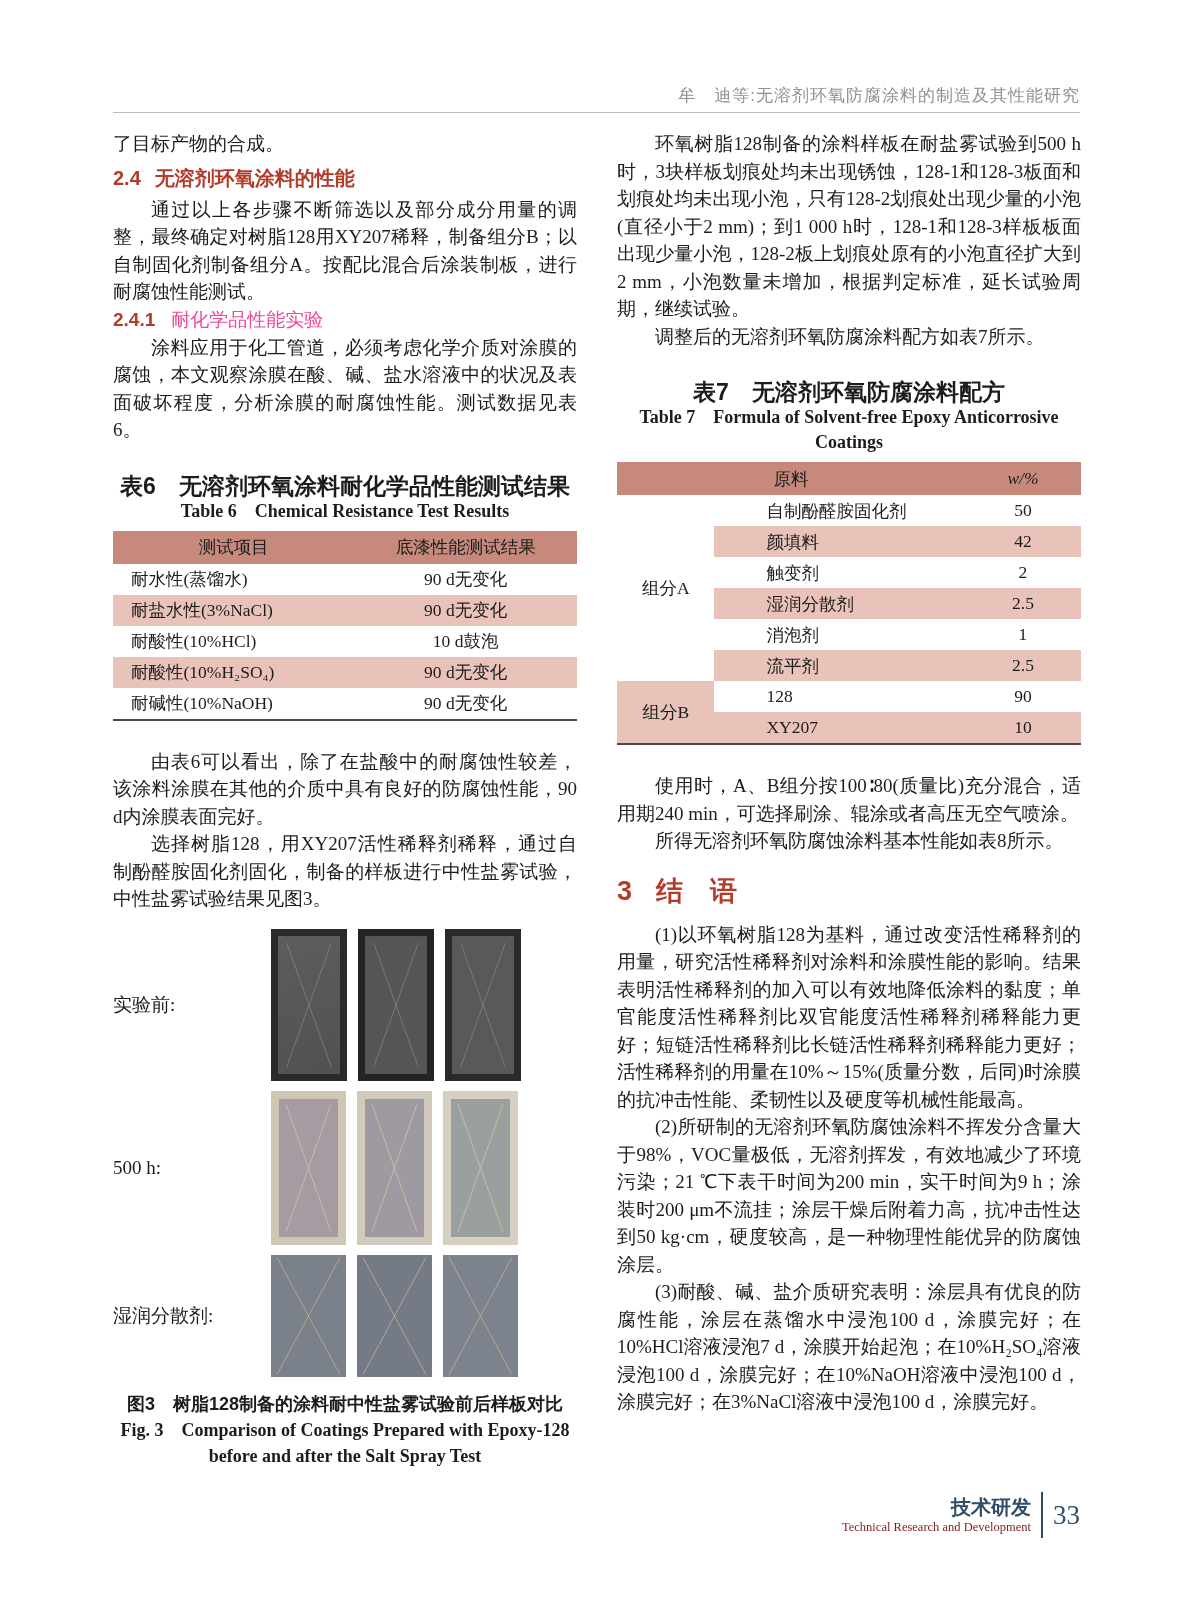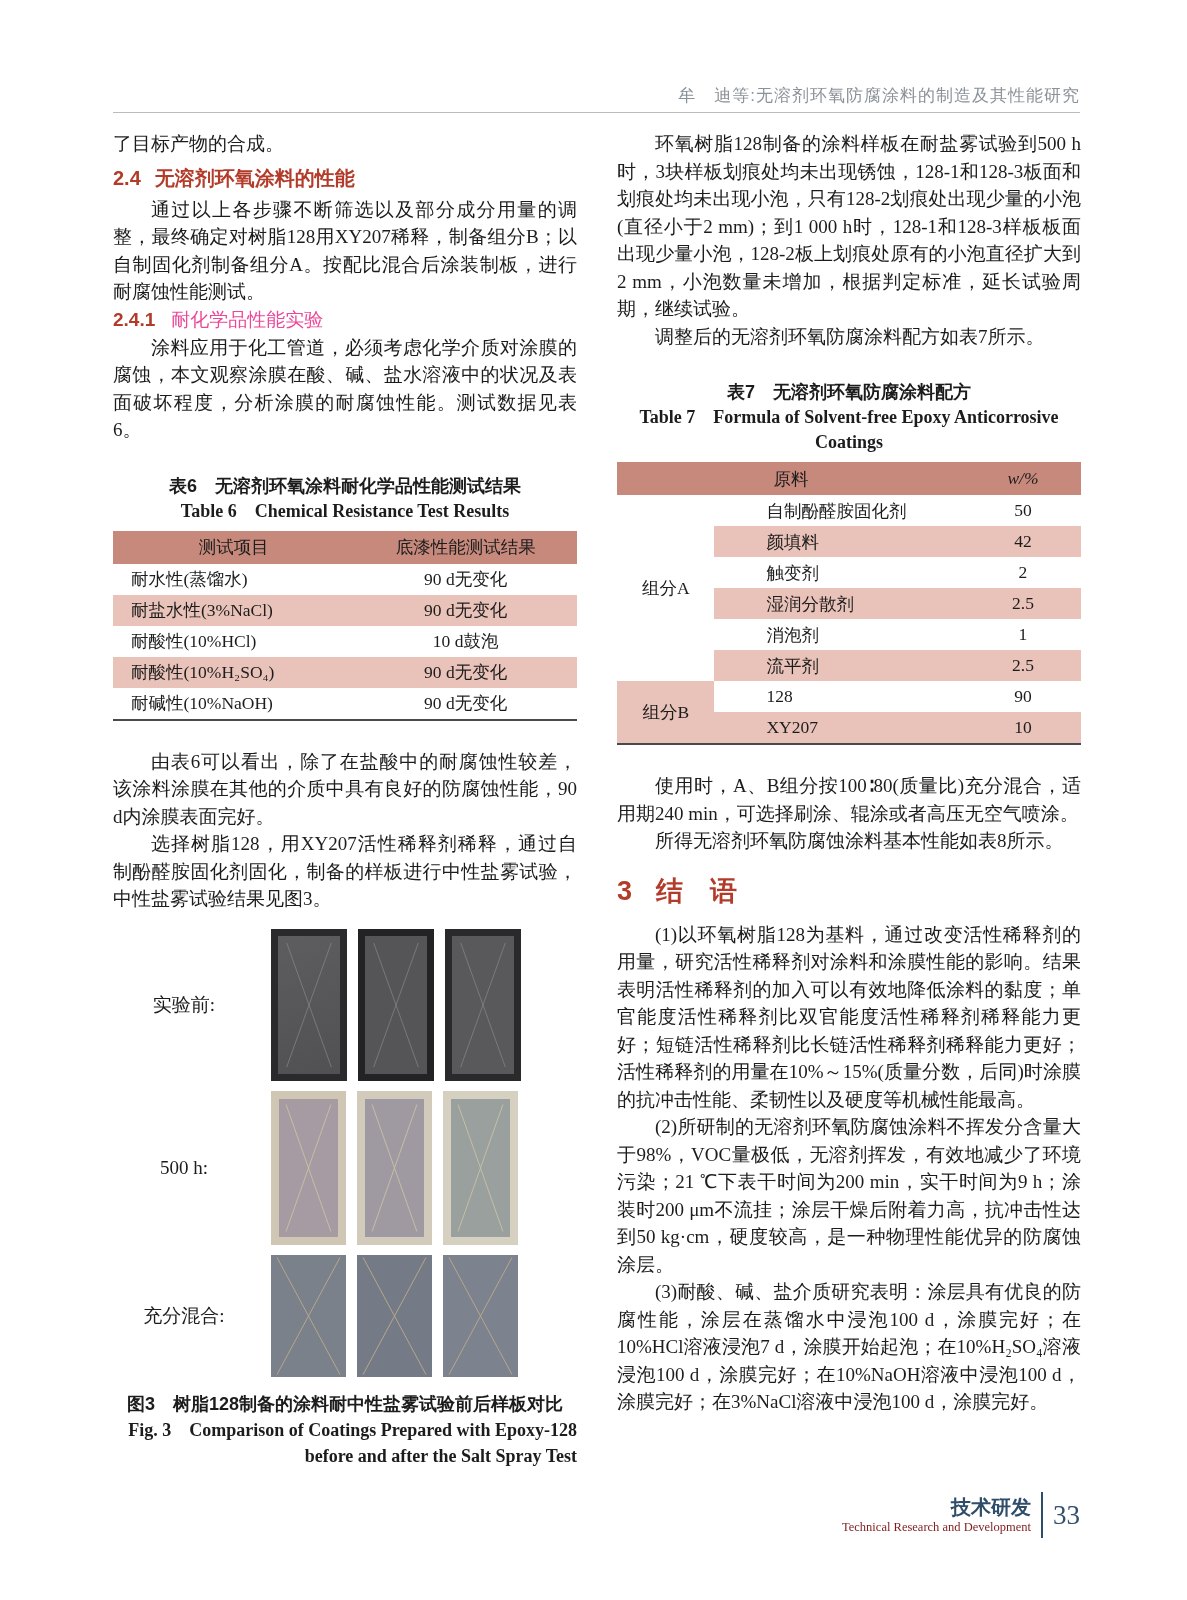--- a/index.html
+++ b/index.html
@@ -29,21 +29,21 @@
   .h3 .num { color:#b23b2a; font-family:"Liberation Sans", sans-serif; font-weight:bold; margin-right:16px; }
   .h3 .ttl { font-family:"Liberation Sans", sans-serif; color:#ec4899; }
 
   .hsec { margin:16px 0 10px; font-family:"Liberation Sans", sans-serif; font-weight:bold;
           font-size:27px; line-height:40px; color:#b23b2a; }
   .hsec .num { margin-right:24px; }
 
   
   .tbl-block { margin-top:30px; }
   .tblcap-cn { text-align:center; font-family:"Liberation Sans", sans-serif; font-weight:bold;
-               font-size:18px; line-height:25px; }
+               font-size:23px; line-height:25px; }
   .tblcap-en { text-align:center; font-family:"Liberation Serif", serif; font-weight:bold;
                font-size:18px; line-height:25px; }
   table { width:100%; border-collapse:collapse; font-size:17.5px; margin-top:7px;
           border-bottom:2px solid #4a4a4a; }
   th { background:#c6897c; font-weight:normal; height:31px; text-align:center; }
   td { height:29px; }
   tr.stripe td, tr.pink td:not(.gcell) { background:#e9c3b9; }
 
   .t6 td:first-child { padding-left:18px; }
   .t6 td:last-child { text-align:center; }
@@ -52,40 +52,40 @@
   .t7 td.val { text-align:center; }
   .t7 th.w { font-style:italic; font-family:"Liberation Serif", serif; }
   .t7 td.gcell { text-align:center; background:#ffffff; }
   .t7 td.gcell.gB { background:#e9c3b9; }
 
   .after-table { margin-top:27px; }
 
   
   .figure { margin-top:16px; }
   .fig-row { display:flex; align-items:center; margin-bottom:10px; }
-  .fig-label { width:158px; text-align:center; padding-right:16px; box-sizing:border-box;
+  .fig-label { width:158px; text-align:left; padding-right:16px; box-sizing:border-box;
                font-size:19px; }
   .panels { display:flex; gap:11px; }
   .panel { position:relative; box-sizing:border-box; }
   .panel svg { position:absolute; inset:0; width:100%; height:100%; display:block; }
   .r1 .panel { width:76px; height:152px; background:linear-gradient(165deg,#5d5d5f,#515154); border:7px solid #2a2a2c; }
   .r1 .panel:nth-child(2) { border-color:#232325; background:#555557; }
   .r1 .panel:nth-child(3) { background:#59595c; }
   .r2 .panel { width:75px; height:154px; background:#a39da5; border:8px solid #d2cbbb; }
   .r2 .panel:nth-child(1) { background:#a79ba3; border-color:#cfc6b4; }
   .r2 .panel:nth-child(2) { background:#9f9aa2; }
   .r2 .panel:nth-child(3) { background:#9aa09e; border-color:#d6d0c0; }
   .r3 .panel { width:75px; height:122px; background:#7a818b; }
   .r3 .panel:nth-child(2) { background:#747b87; }
   .r3 .panel:nth-child(3) { background:#7c838e; }
 
   .figcap { margin-top:14px; }
   .figcap-cn { text-align:center; font-family:"Liberation Sans", sans-serif; font-weight:bold;
                font-size:18px; line-height:26px; }
-  .figcap-en { text-align:right; font-family:"Liberation Serif", serif; font-weight:bold;
+  .figcap-en { text-align:center; font-family:"Liberation Serif", serif; font-weight:bold;
                font-size:18px; line-height:26px; }
 
   
   .footer { position:absolute; right:107px; top:1492px; display:flex; align-items:center; gap:10px;margin-left:44px; }
   .footer .labels { text-align:right; }
   .f-cn { font-family:"Liberation Sans", sans-serif; font-weight:bold; font-size:20px;
           color:#2f4d68; line-height:24px; }
   .f-en { font-family:Liberation Serif, serif; font-size:12.5px; color:#7f1d1d; line-height:16px; }
   .f-bar { width:2px; height:46px; background:#2f4d68; }
   .f-num { font-family:"Liberation Serif", serif; font-size:27px; color:#33516e; }
@@ -190,21 +190,21 @@
               </div>
             <div class="panel">
                 <svg viewBox="0 0 100 200" preserveAspectRatio="none">
                   <line x1="12" y1="8" x2="88" y2="192" stroke="#cdc3a6" stroke-opacity="0.85" vector-effect="non-scaling-stroke"></line>
                   <line x1="88" y1="8" x2="12" y2="192" stroke="#cdc3a6" stroke-opacity="0.85" vector-effect="non-scaling-stroke"></line>
                 </svg>
               </div>
           </div>
         </div>
         <div class="fig-row r3">
-          <div class="fig-label">充分混合:</div>
+          <div class="fig-label">湿润分散剂:</div>
           <div class="panels">
             <div class="panel">
                 <svg viewBox="0 0 100 200" preserveAspectRatio="none">
                   <line x1="8" y1="4" x2="92" y2="196" stroke="#bcab8c" stroke-opacity="0.9" vector-effect="non-scaling-stroke"></line>
                   <line x1="92" y1="4" x2="8" y2="196" stroke="#bcab8c" stroke-opacity="0.9" vector-effect="non-scaling-stroke"></line>
                 </svg>
               </div>
             <div class="panel">
                 <svg viewBox="0 0 100 200" preserveAspectRatio="none">
                   <line x1="8" y1="4" x2="92" y2="196" stroke="#bcab8c" stroke-opacity="0.9" vector-effect="non-scaling-stroke"></line>

